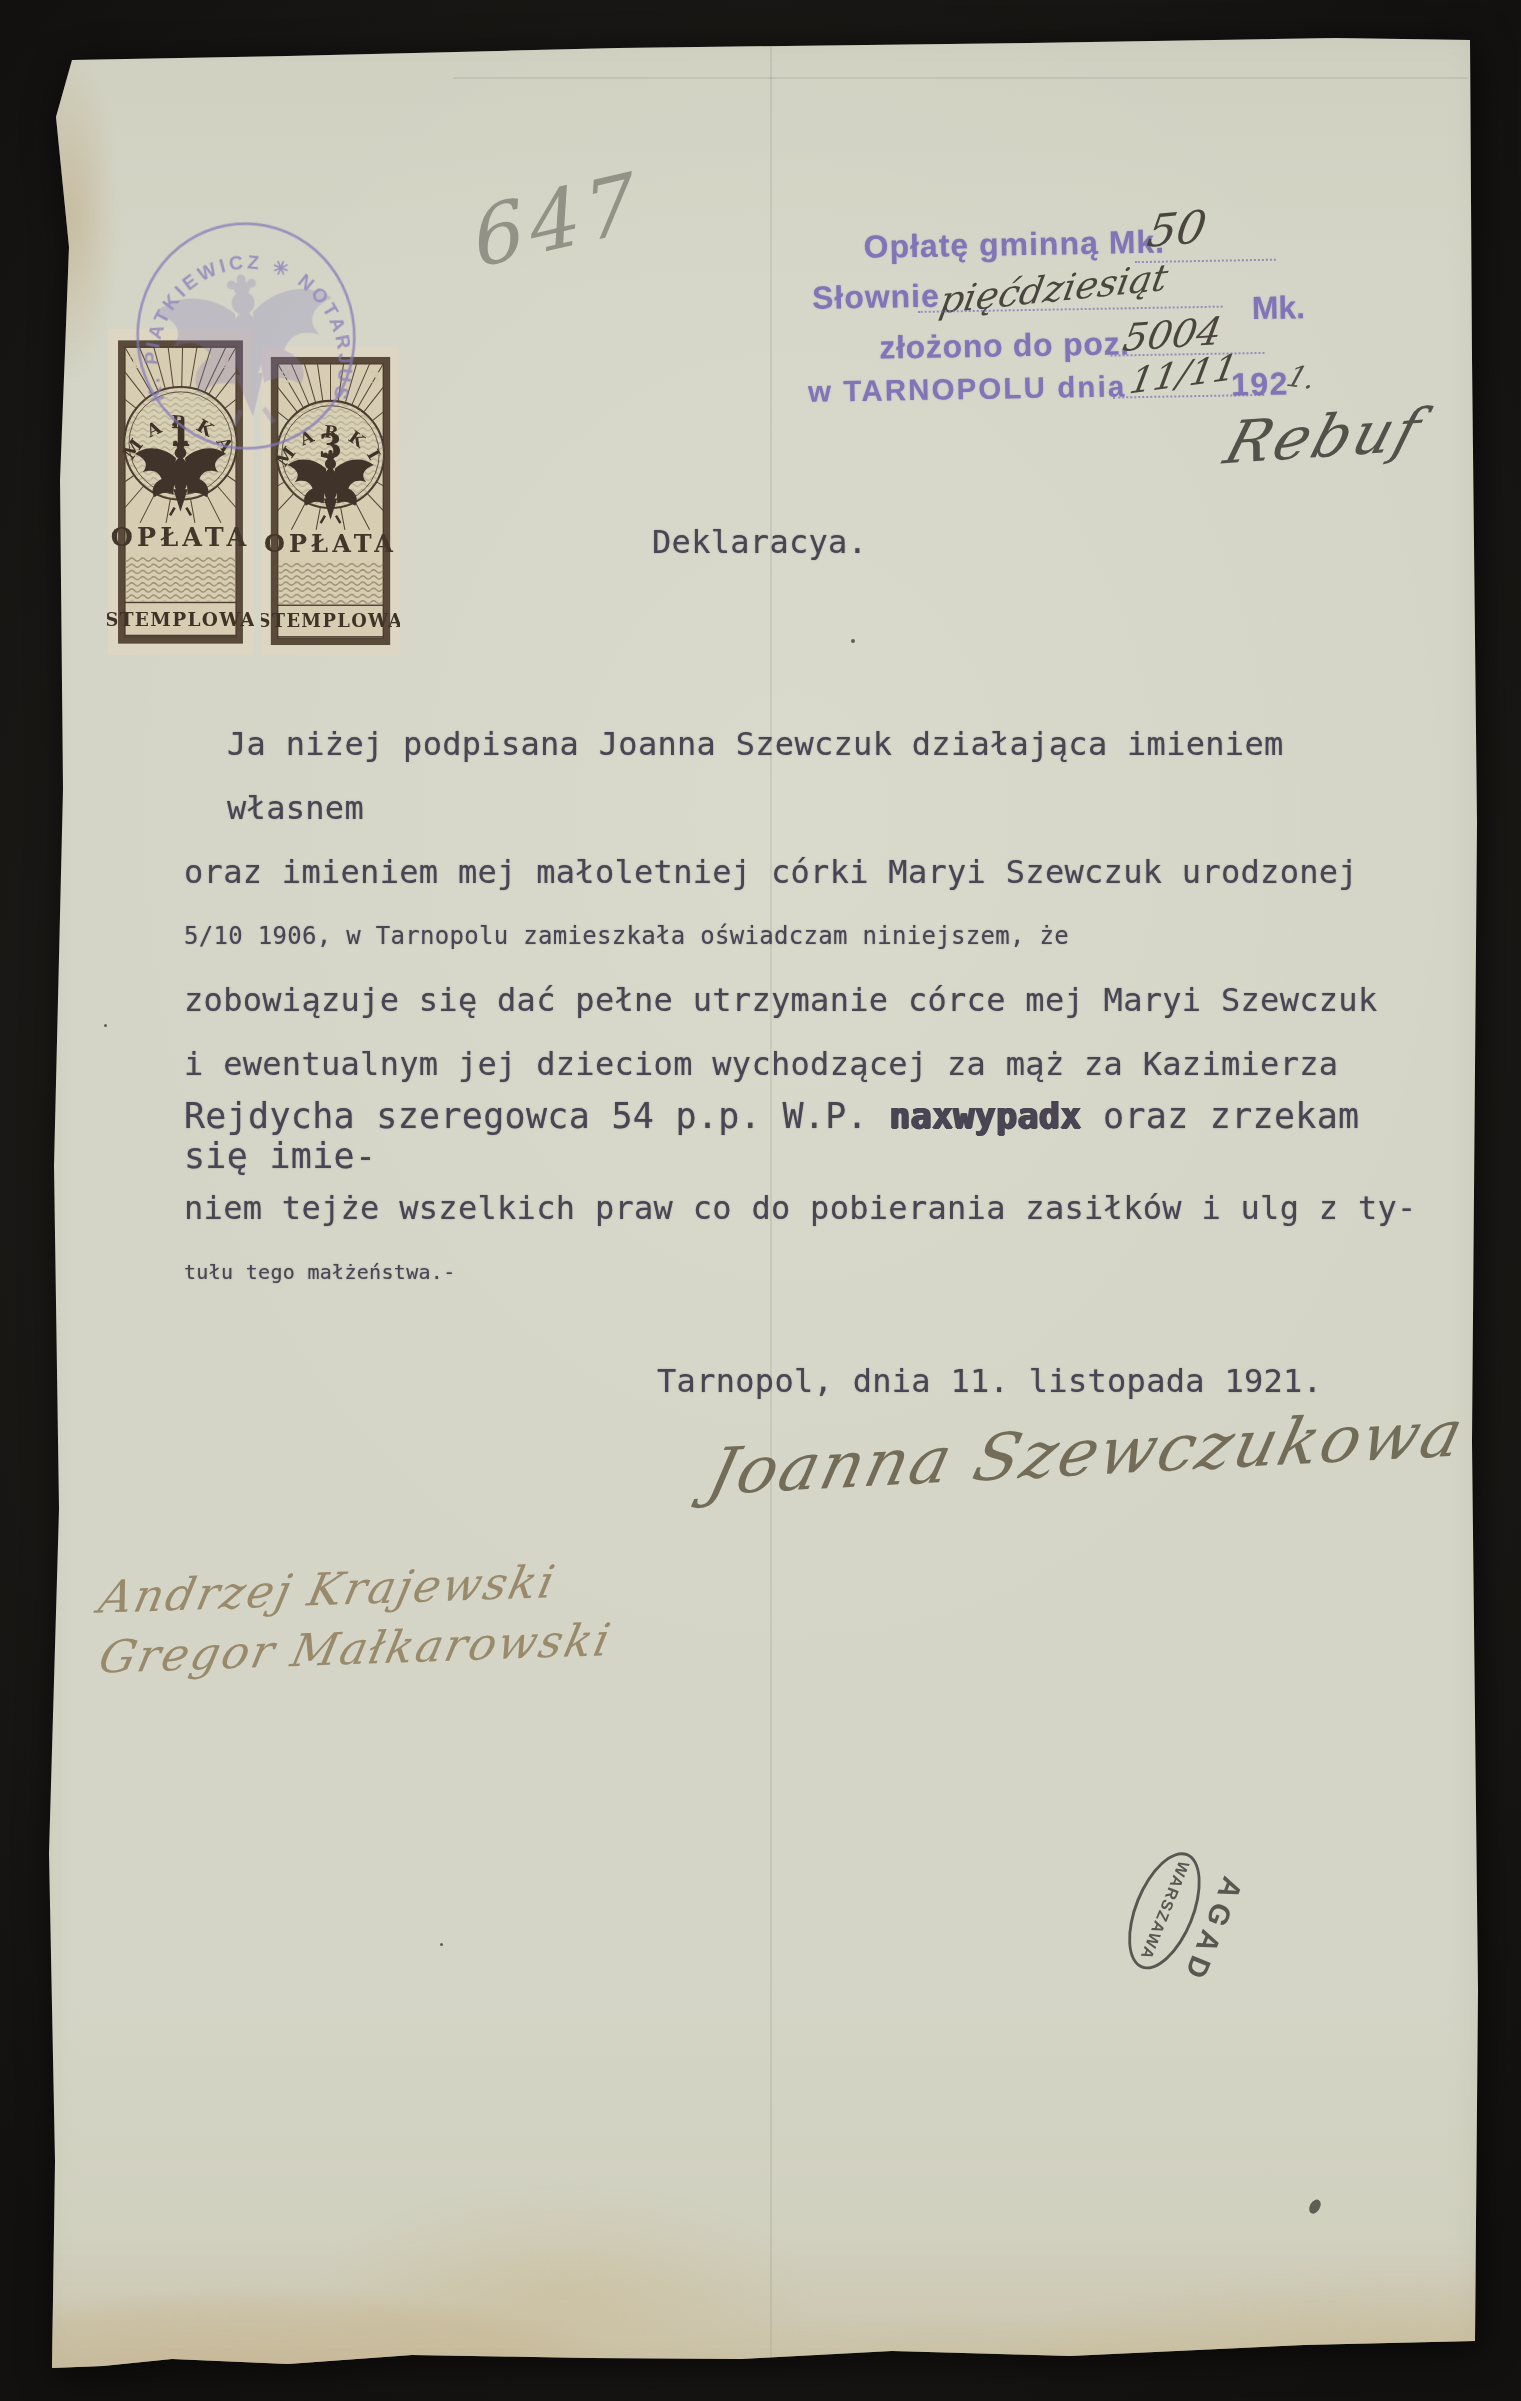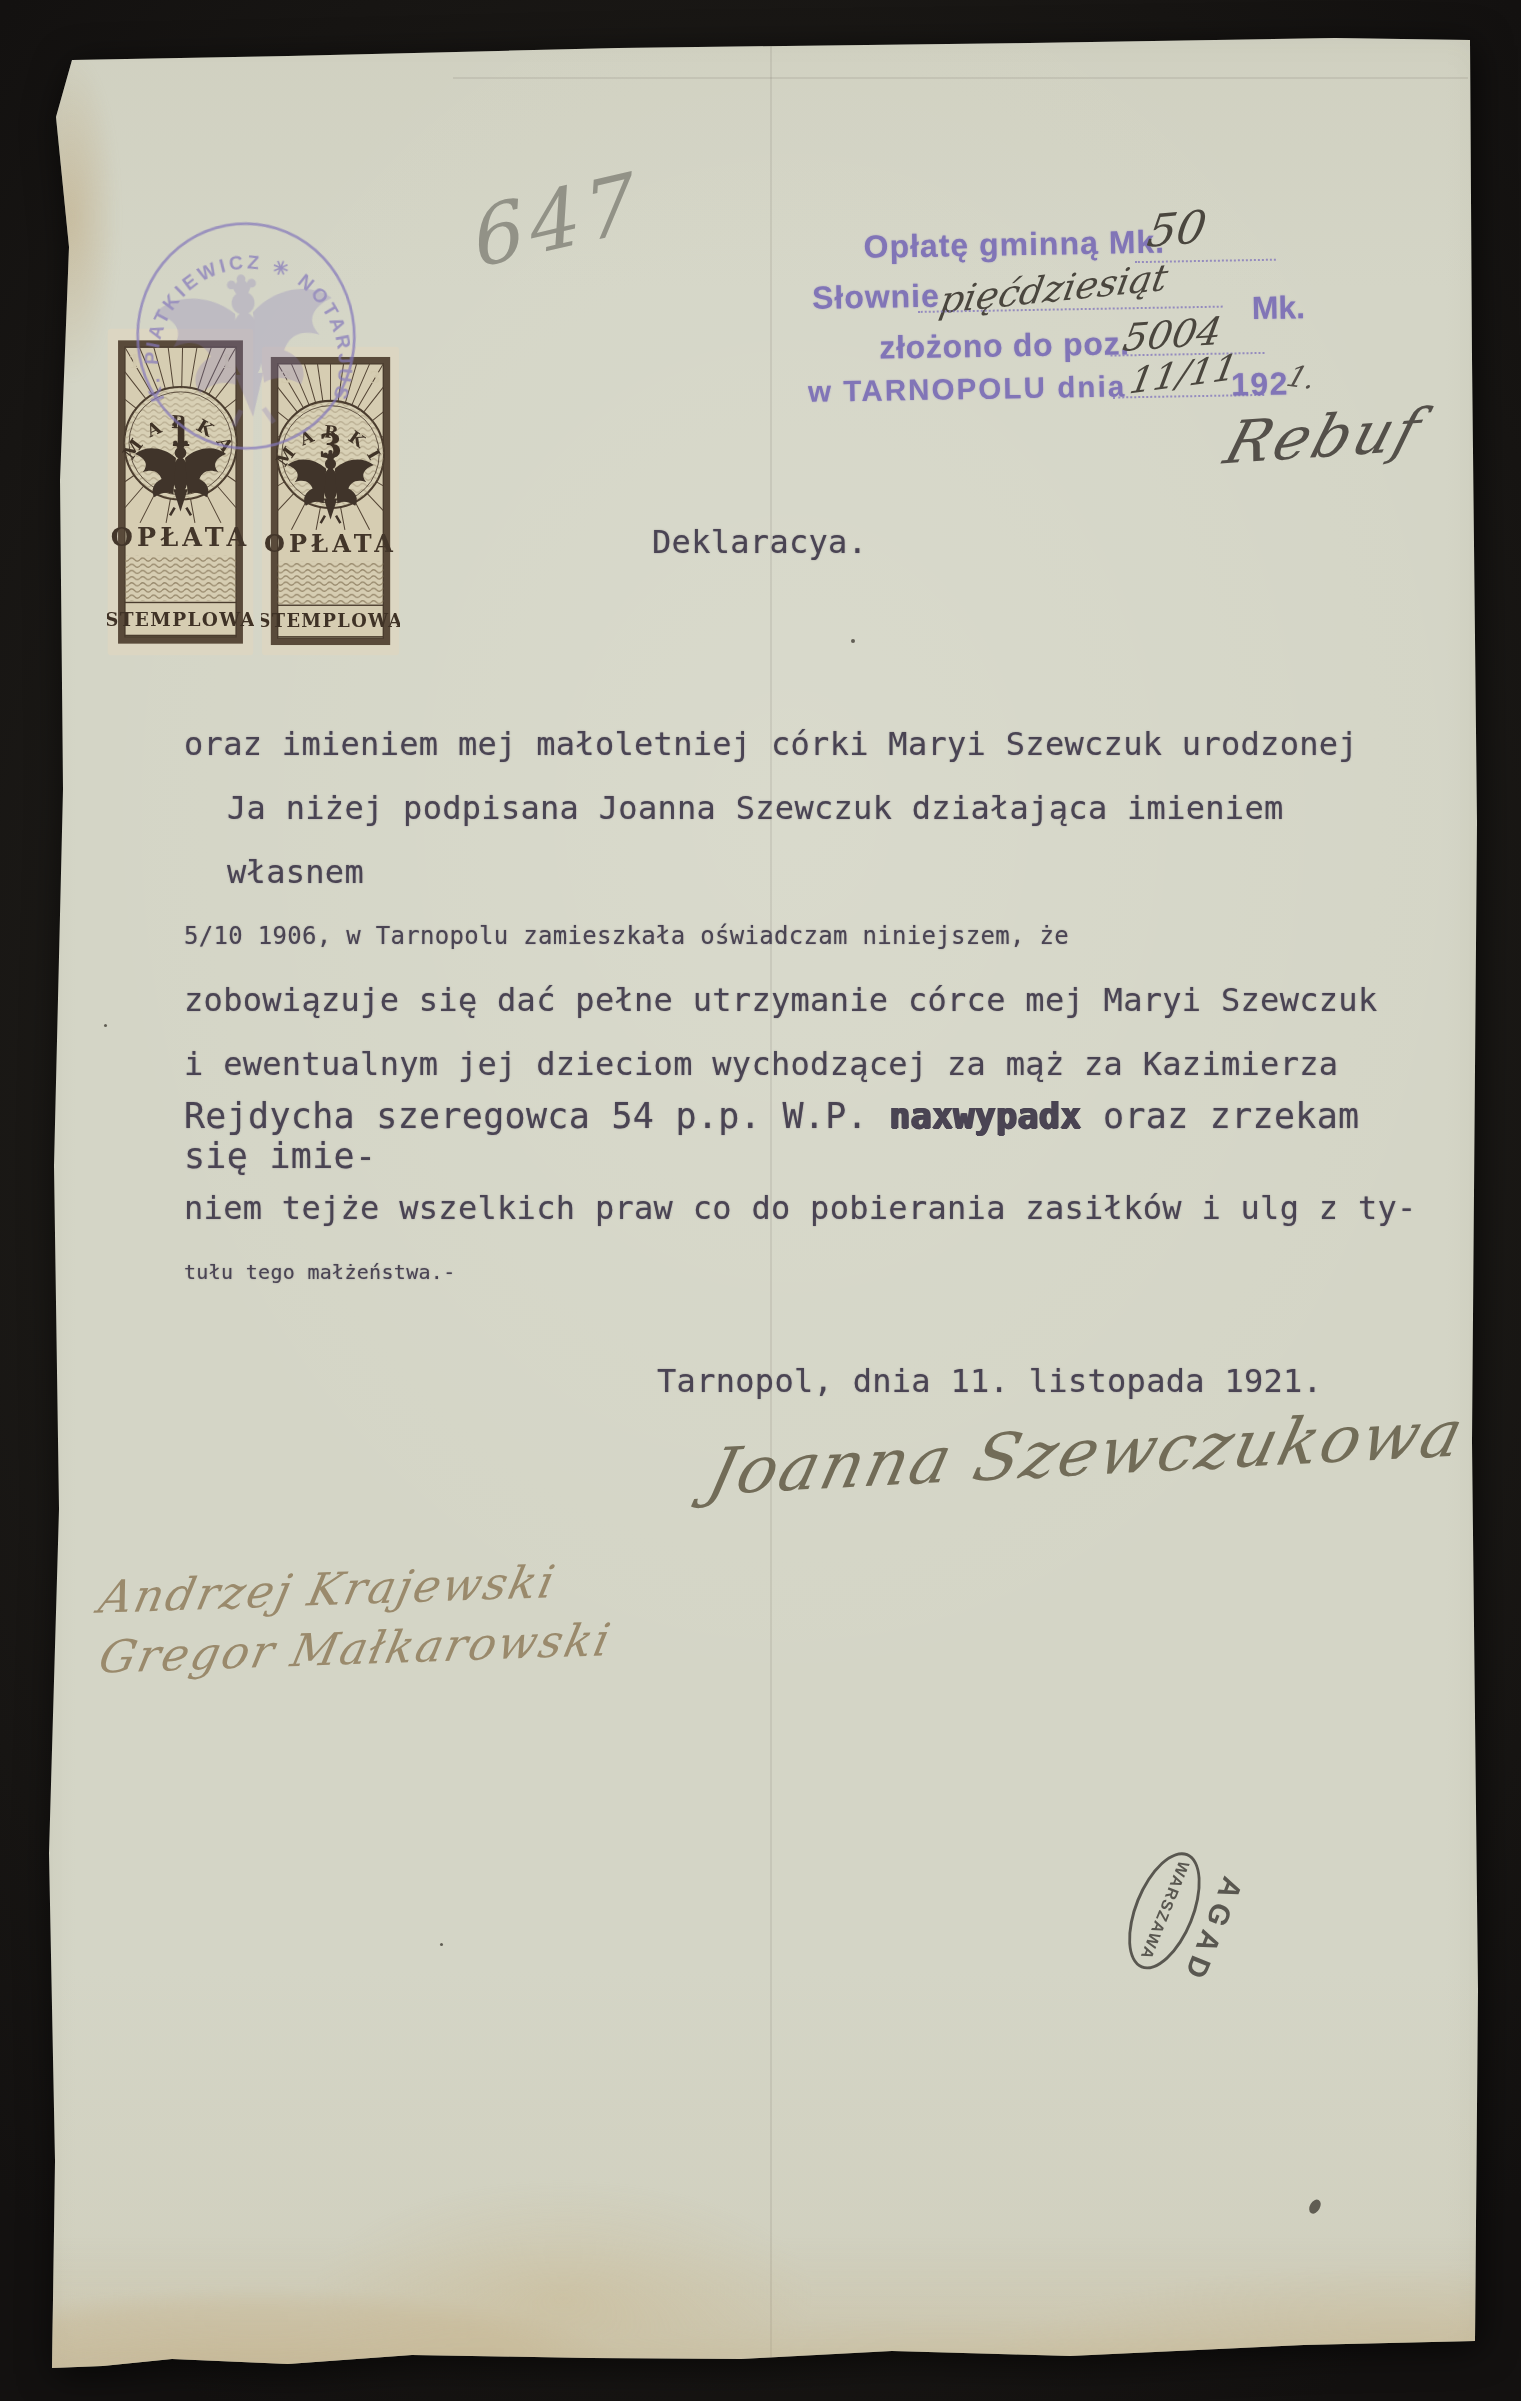--- a/index.html
+++ b/index.html
@@ -165,22 +165,22 @@
       <div class="abs dotted" style="left:305px;top:178px;width:151px;"></div>
       <div class="abs purple" style="left:423px;top:150px;font-size:32px;letter-spacing:1.4px;">192</div>
       <div class="abs hand" style="left:480px;top:145px;font-size:29px;color:#55504a;transform:skewX(-12deg) rotate(8deg);">1.</div>
 
       <div class="abs hand" style="left:420px;top:187px;font-size:59px;color:#54504a;letter-spacing:2.7px;transform:skewX(-20deg) rotate(-3deg);">Rebuf</div>
     </div>
 
     <div class="abs typed" style="left:652px;top:523px;font-size:32px;">Deklaracya.</div>
 
     <div class="abs" style="left:184px;top:712px;width:1242px;">
+      <div class="typed" style="font-size:32px;line-height:64px;padding-left:43px;">Ja niżej podpisana Joanna Szewczuk działająca imieniem własnem</div>
       <div class="typed" style="font-size:32px;line-height:64px;">oraz imieniem mej małoletniej córki Maryi Szewczuk urodzonej</div>
-      <div class="typed" style="font-size:32px;line-height:64px;padding-left:43px;">Ja niżej podpisana Joanna Szewczuk działająca imieniem własnem</div>
       <div class="typed" style="font-size:24px;line-height:64px;">5/10 1906, w Tarnopolu zamieszkała oświadczam niniejszem, że</div>
       <div class="typed" style="font-size:32px;line-height:64px;">zobowiązuje się dać pełne utrzymanie córce mej Maryi Szewczuk</div>
       <div class="typed" style="font-size:32px;line-height:64px;">i ewentualnym jej dzieciom wychodzącej za mąż za Kazimierza</div>
       <div class="typed" style="font-size:35px;line-height:40px;"><span>Rejdycha szeregowca 54 p.p. W.P. </span><span class="overstruck">naxwypadx</span><span> oraz zrzekam się imie-</span></div>
       <div class="typed" style="font-size:32px;line-height:64px;">niem tejże wszelkich praw co do pobierania zasiłków i ulg z ty-</div>
       <div class="typed" style="font-size:20px;line-height:64px;">tułu tego małżeństwa.-</div>
     </div>
 
     <div class="abs typed" style="left:657px;top:1362px;font-size:32px;">Tarnopol, dnia 11. listopada 1921.</div>
 

